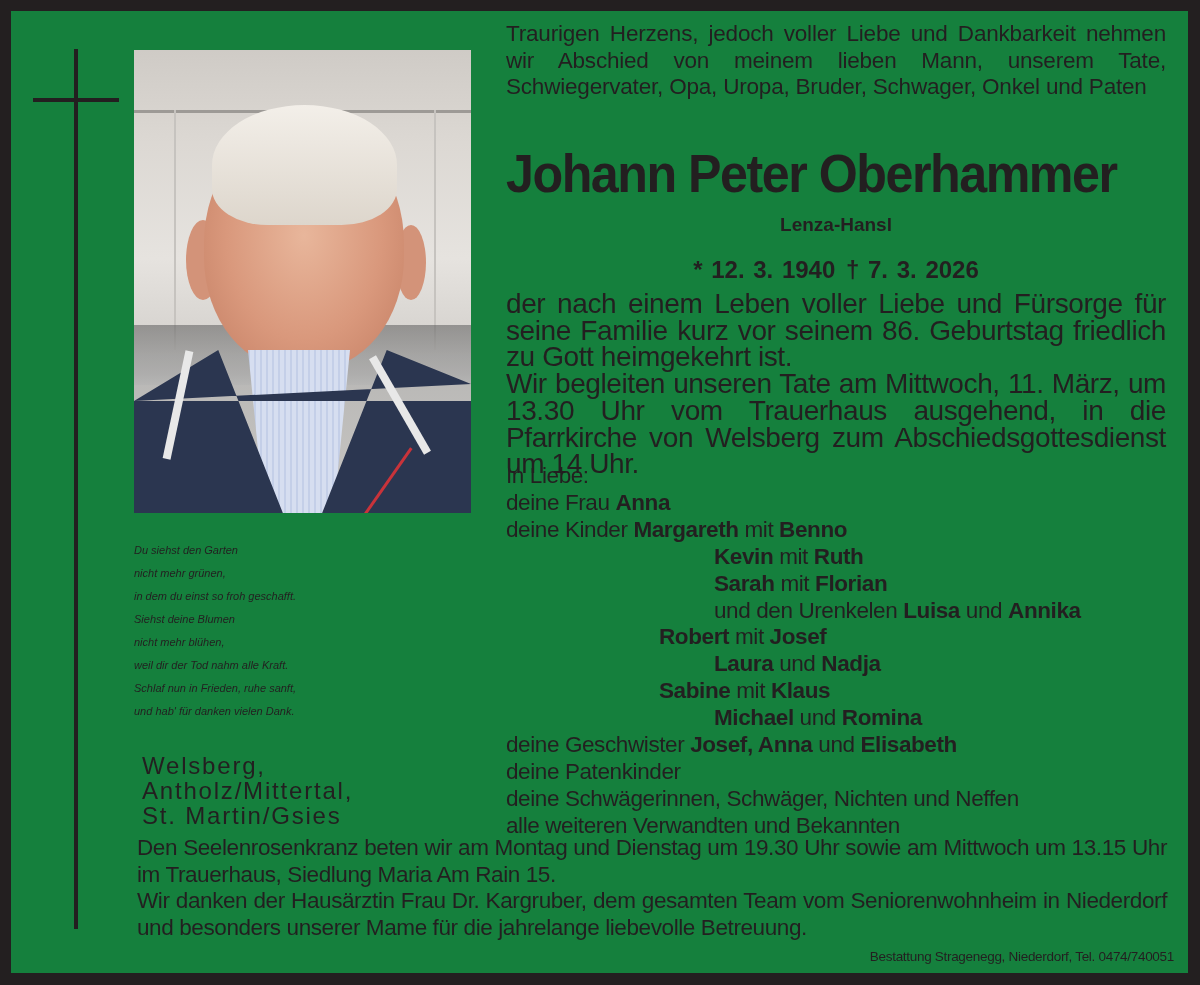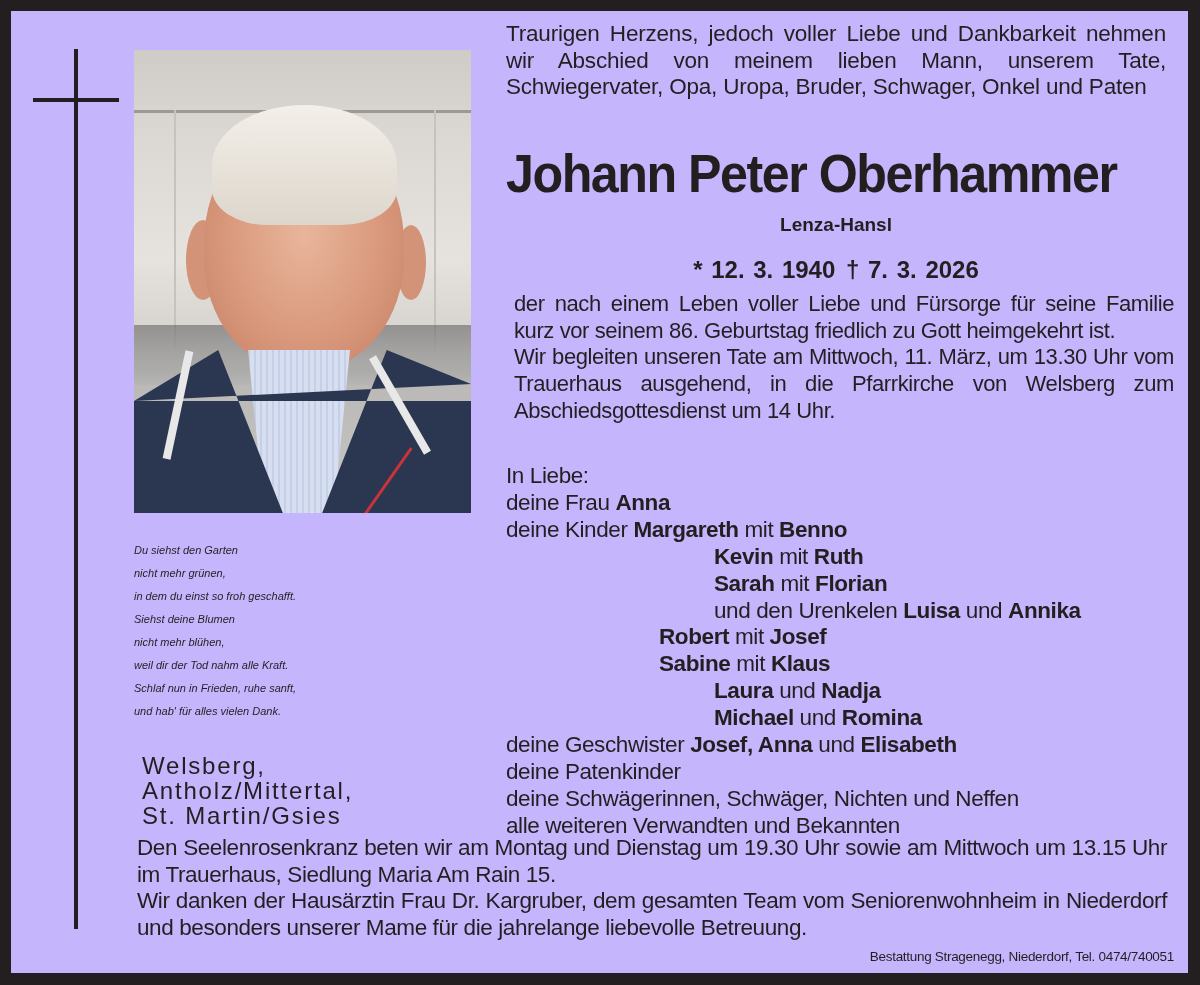--- a/index.html
+++ b/index.html
@@ -1,19 +1,19 @@
 <!DOCTYPE html>
 <html><head>
 <meta charset="utf-8">
 <style>
   html, body { margin:0; padding:0; }
   body { width:1200px; height:985px; background:#231f20; position:relative; overflow:hidden; }
   .sheet {
     position:absolute; left:11px; top:11px; width:1177px; height:962px;
-    background:#c4b5fd; overflow:hidden;
+    background:#15803d; overflow:hidden;
   }
   .cross-v { position:absolute; left:63px; top:38px; width:4px; height:880px; background:#231f20; }
   .cross-h { position:absolute; left:22px; top:87px; width:86px; height:4px; background:#231f20; }
   .photo {
     position:absolute; left:123px; top:39px; width:337px; height:463px;
     background: linear-gradient(180deg,#cfcbc6 0%,#dcd8d3 20%,#e6e3df 45%,#d8d5d1 60%,#b9b8b6 70%,#c9c7c4 100%);
     overflow:hidden;
   }
   .photo .tileline { position:absolute; left:0; width:100%; height:3px; background:#9d9a96; }
   .photo .tile-v { position:absolute; top:60px; width:2px; height:240px; background:#c6c3bf; }
@@ -45,23 +45,22 @@
     position:absolute; left:495px; top:203px; width:660px; text-align:center;
     font-family:"Liberation Sans", sans-serif; font-weight:bold; font-size:19px; color:#231f20;
   }
   .dates {
     position:absolute; left:495px; top:245px; width:660px; text-align:center;
     font-family:"Liberation Sans", sans-serif; font-weight:bold; font-size:24px; color:#231f20; word-spacing:2px;
   }
   .dates span { margin:0 1px; }
   .body {
     position:absolute; left:495px; top:280px; width:660px;
-    font-family:"Liberation Sans", sans-serif; font-size:22px; line-height:26.7px; color:#231f20;
+    font-family:"Liberation Sans", sans-serif; font-size:28px; line-height:26.7px; color:#231f20;
     letter-spacing:-0.4px;
-    margin-left:8px;
   }
   .body p { margin:0; text-align:justify; text-align-last:left; }
   .family {
     position:absolute; left:495px; top:452px; width:680px;
     font-family:"Liberation Sans", sans-serif; font-size:22.5px; line-height:26.9px; color:#231f20; letter-spacing:-0.4px;
   }
   .family .row { white-space:nowrap; }
   .family b { font-weight:bold; }
   .ind1 { padding-left:153px; }
   .ind2 { padding-left:208px; }
@@ -136,46 +135,46 @@
     </div>
     <div class="row ind2">
       <b>Sarah</b><span> mit </span><b>Florian</b>
     </div>
     <div class="row ind2">
       <span>und den Urenkelen </span><b>Luisa</b><span> und </span><b>Annika</b>
     </div>
     <div class="row ind1">
       <b>Robert</b><span> mit </span><b>Josef</b>
     </div>
+    <div class="row ind2">
+      <b>Laura</b><span> und </span><b>Nadja</b>
+    </div>
     <div class="row ind1">
       <b>Sabine</b><span> mit </span><b>Klaus</b>
-    </div>
-    <div class="row ind2">
-      <b>Laura</b><span> und </span><b>Nadja</b>
     </div>
     <div class="row ind2">
       <b>Michael</b><span> und </span><b>Romina</b>
     </div>
     <div class="row">
       <span>deine Geschwister </span><b>Josef, Anna</b><span> und </span><b>Elisabeth</b>
     </div>
     <div class="row">deine Patenkinder</div>
     <div class="row">deine Schwägerinnen, Schwäger, Nichten und Neffen</div>
     <div class="row">alle weiteren Verwandten und Bekannten</div>
   </div>
 
   <div class="poem">
     <div>Du siehst den Garten</div>
     <div>nicht mehr grünen,</div>
     <div>in dem du einst so froh geschafft.</div>
     <div>Siehst deine Blumen</div>
     <div>nicht mehr blühen,</div>
     <div>weil dir der Tod nahm alle Kraft.</div>
     <div>Schlaf nun in Frieden, ruhe sanft,</div>
-    <div>und hab' für alles vielen Dank.</div>
+    <div>und hab' für danken vielen Dank.</div>
   </div>
 
   <div class="places">
     <div>Welsberg,</div>
     <div>Antholz/Mittertal,</div>
     <div>St. Martin/Gsies</div>
   </div>
 
   <div class="footer">
     <p>Den Seelenrosenkranz beten wir am Montag und Dienstag um 19.30 Uhr sowie am Mittwoch um 13.15 Uhr im Trauerhaus, Siedlung Maria Am Rain 15.</p>

